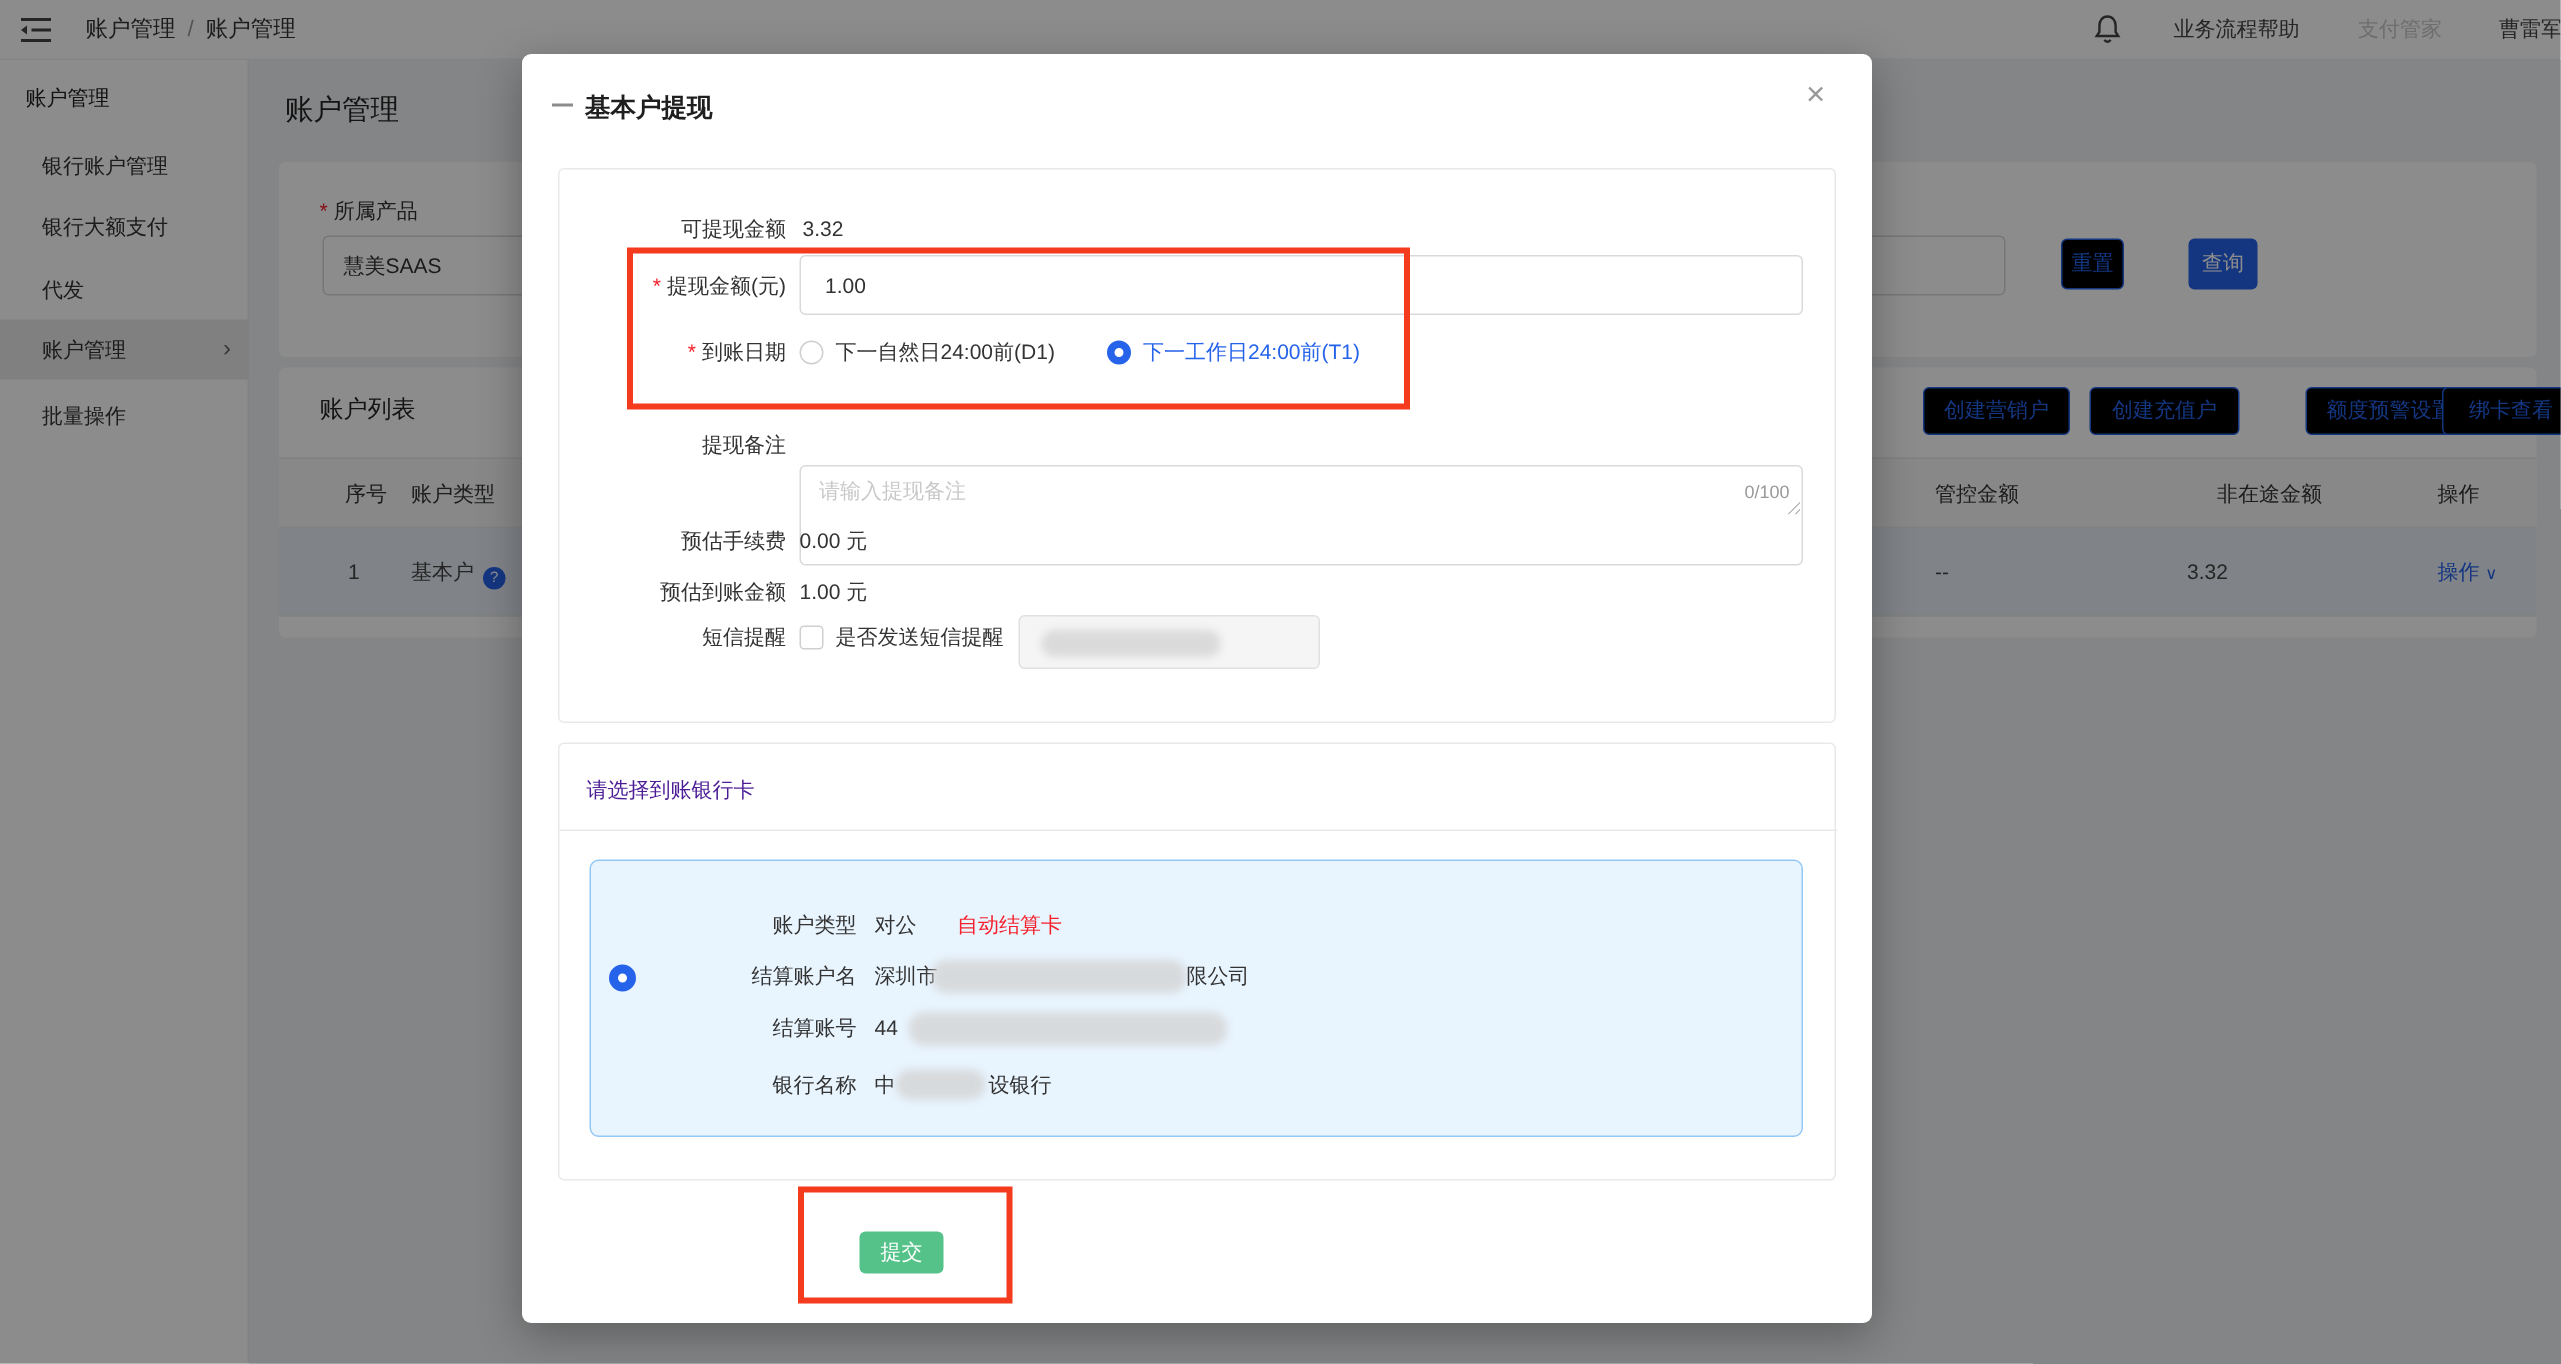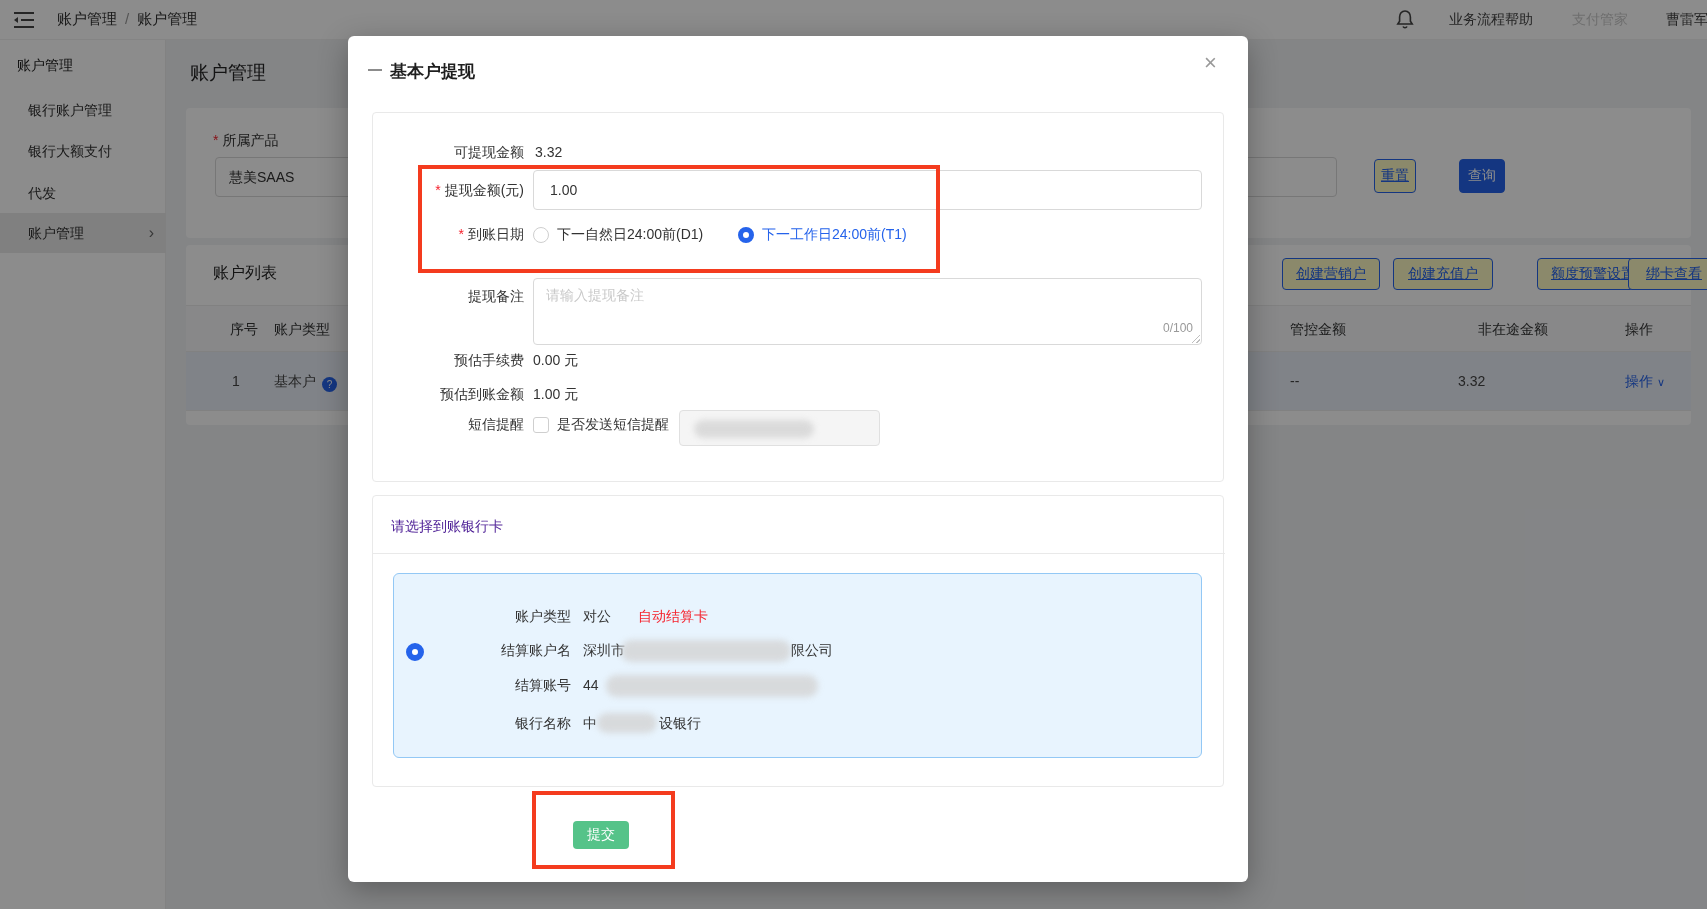--- a/index.html
+++ b/index.html
@@ -23,21 +23,21 @@
   .side-section{position:absolute;left:17px;top:17px;font-weight:500;color:#222;}
   .side-item{position:absolute;left:0;width:166px;height:40px;line-height:40px;padding-left:28px;color:#333;cursor:pointer;}
   .side-item.active{background:#e9e9e9;}
   .side-chevron{position:absolute;right:12px;top:0;color:#666;font-size:16px;}
   .page-title{font-size:19px;font-weight:500;color:#262626;}
   .white-card{position:absolute;background:#fff;border-radius:4px;}
   .req{color:var(--tag-red);margin-right:4px;}
   .select-box{position:absolute;background:#fff;border:1px solid var(--border);border-radius:4px;line-height:38px;padding-left:13px;color:#333;}
   .select-caret{position:absolute;right:12px;top:0;color:#999;font-size:12px;}
   .btn{display:flex;align-items:center;justify-content:center;border-radius:4px;font-size:14px;cursor:pointer;}
-  .btn-outline{background:#fef9c3;border:1px solid var(--primary);color:var(--primary);text-decoration:underline;}
+  .btn-outline{background:#000000;border:1px solid var(--primary);color:var(--primary);}
   .btn-primary{background:var(--primary);border:1px solid var(--primary);color:#fff;}
   .table-head{position:absolute;background:#f7f8fa;border-top:1px solid #ececec;border-bottom:1px solid #ececec;}
   .th{position:absolute;font-weight:500;color:#333;}
   .table-row{position:absolute;background:#e9eef7;border-bottom:1px solid #ececec;}
   .td{position:absolute;color:#444;}
   .link{color:var(--primary);cursor:pointer;}
   .q-icon{display:inline-flex;width:15px;height:15px;border-radius:50%;background:var(--primary);color:#fff;font-size:10px;align-items:center;justify-content:center;margin-left:6px;vertical-align:-2px;}
   
   .overlay{position:absolute;inset:0;background:rgba(0,0,0,0.45);z-index:10;}
   .modal{position:absolute;left:348px;top:36px;width:900px;height:846px;background:#fff;border-radius:6px;z-index:20;box-shadow:0 8px 30px rgba(0,0,0,.3);}
@@ -45,21 +45,21 @@
   .modal-dash{position:absolute;left:20px;top:33px;width:14px;height:2px;background:#8c8c8c;}
   .modal-close{position:absolute;left:856px;top:16px;font-size:22px;color:#999;cursor:pointer;line-height:1;}
   .inner-card{position:absolute;border:1px solid var(--card-border);border-radius:4px;background:#fff;}
   .flabel{position:absolute;left:0;width:176px;text-align:right;color:#333;}
   .fvalue{position:absolute;color:#333;}
   .input-box{position:absolute;border:1px solid var(--border);border-radius:4px;background:#fff;color:#333;}
   .radio{display:inline-block;width:16px;height:16px;border-radius:50%;border:1px solid #cfcfcf;background:#fff;vertical-align:middle;}
   .radio.checked{border:5px solid var(--primary);}
   .radio-lg{position:absolute;width:18px;height:18px;border-radius:50%;border:6px solid var(--primary);background:#fff;}
   .checkbox{position:absolute;width:16px;height:16px;border:1px solid #cfcfcf;border-radius:3px;background:#fff;}
-  textarea.remark{position:absolute;border:1px solid var(--border);border-radius:4px;resize:none;padding:8px 12px;font-size:14px;color:#333;outline:none;}
+  textarea.remark{position:absolute;border:1px solid var(--border);border-radius:4px;resize:none;padding:8px 12px;font-size:14px;color:#333;outline:none;margin-top:32px;}
   textarea.remark::placeholder{color:#c9c9c9;}
   .counter{position:absolute;font-size:12px;color:#999;text-align:right;}
   .resize-corner{position:absolute;width:9px;height:9px;background:repeating-linear-gradient(-45deg,transparent 0 2px,#bfbfbf 2px 3px);clip-path:polygon(100% 0,100% 100%,0 100%);}
   .disabled-input{position:absolute;background:#f5f5f5;border:1px solid #e0e0e0;border-radius:4px;}
   .blob{position:absolute;background:#d4d4d4;border-radius:10px;filter:blur(3px);opacity:.8;}
   .bank-card{position:absolute;left:45px;top:537px;width:809px;height:185px;background:#e8f4fe;border:1px solid #93c8f5;border-radius:6px;cursor:pointer;}
   .blabel{position:absolute;left:0;width:177px;text-align:right;color:#333;}
   .tag-red{color:var(--tag-red);}
   .submit-btn{position:absolute;left:225px;top:785px;width:56px;height:28px;background:var(--green);color:#fff;border-radius:4px;display:flex;align-items:center;justify-content:center;cursor:pointer;}
   .annotation{position:absolute;border:4px solid var(--ann-red);z-index:30;pointer-events:none;}
@@ -92,20 +92,21 @@
 
   <aside class="sidebar">
     <div class="side-section">账户管理</div>
     <div class="side-item" style="top:50px;">银行账户管理</div>
     <div class="side-item" style="top:91px;">银行大额支付</div>
     <div class="side-item" style="top:133px;">代发</div>
     <div class="side-item active" style="top:173px;">
       <span>账户管理</span>
       <span class="side-chevron">›</span>
     </div>
+    <div class="side-item" style="top:217px;">批量操作</div>
   </aside>
 
   <main>
     <div class="abs page-title" style="left:190px;top:60px;">账户管理</div>
 
     <div class="white-card" style="left:186px;top:108px;width:1505px;height:130px;">
       <div class="abs" style="left:27px;top:24px;">
         <span class="req">*</span><span>所属产品</span>
       </div>
       <div class="select-box" style="left:29px;top:49px;width:355px;height:40px;">

